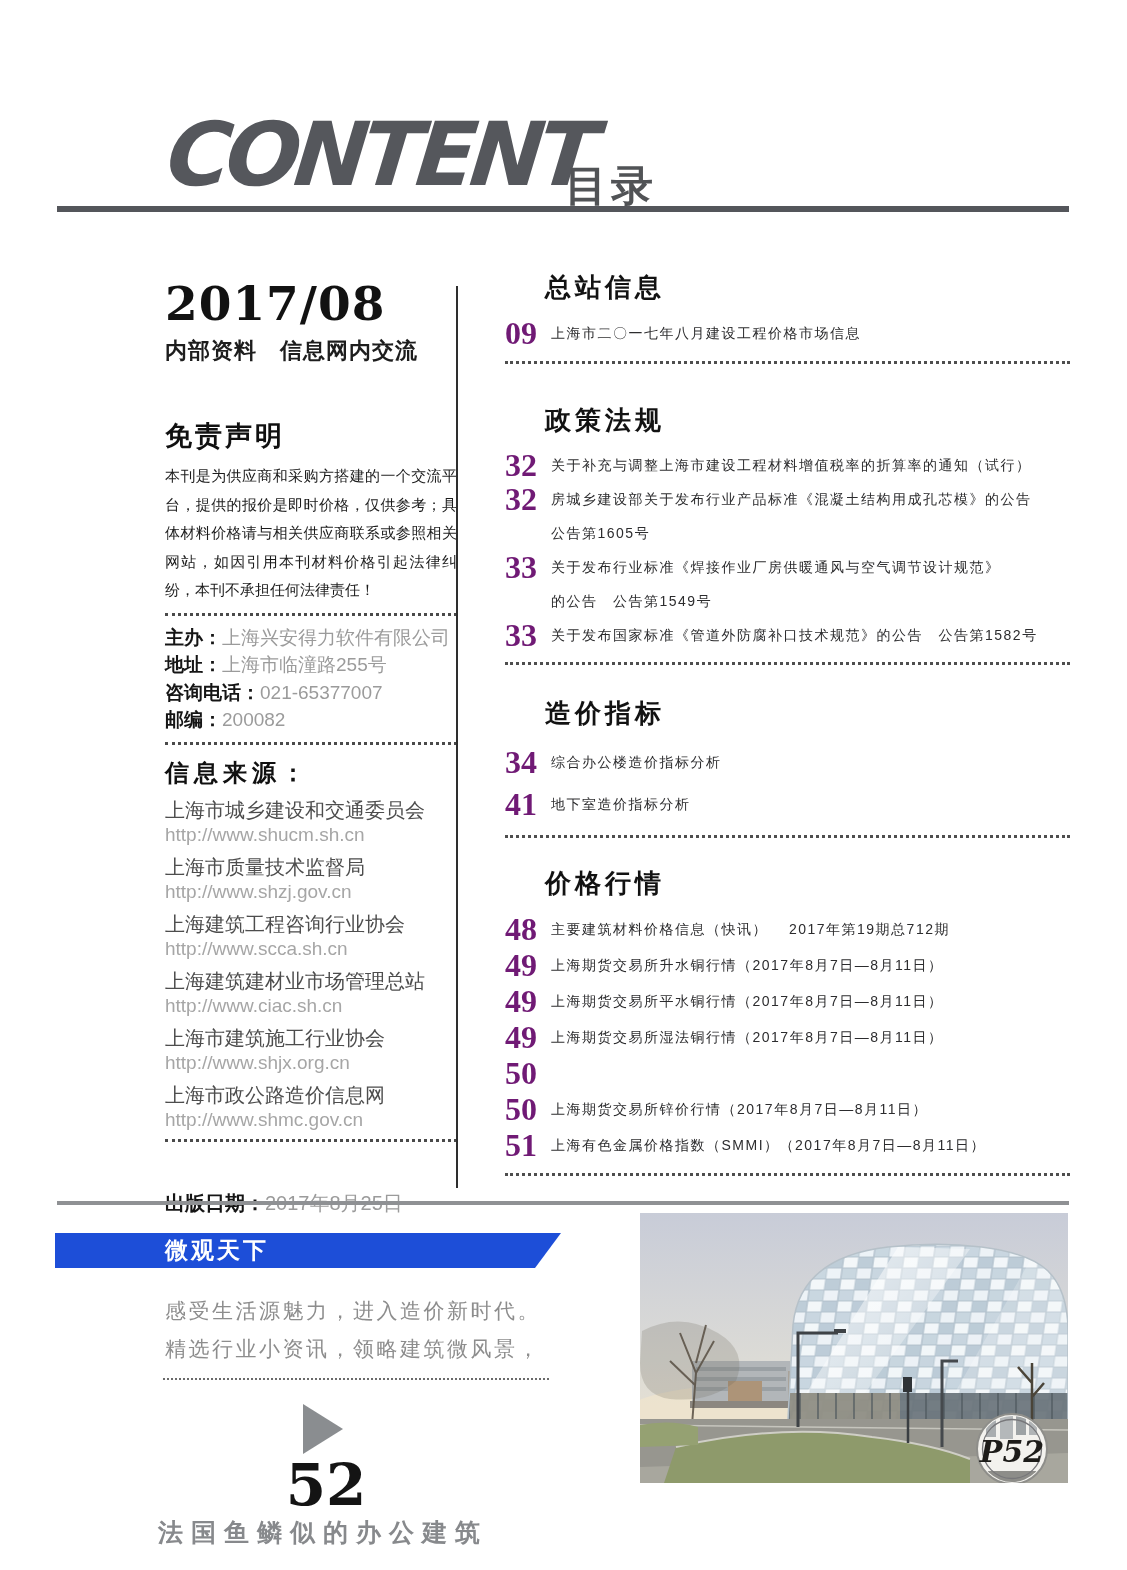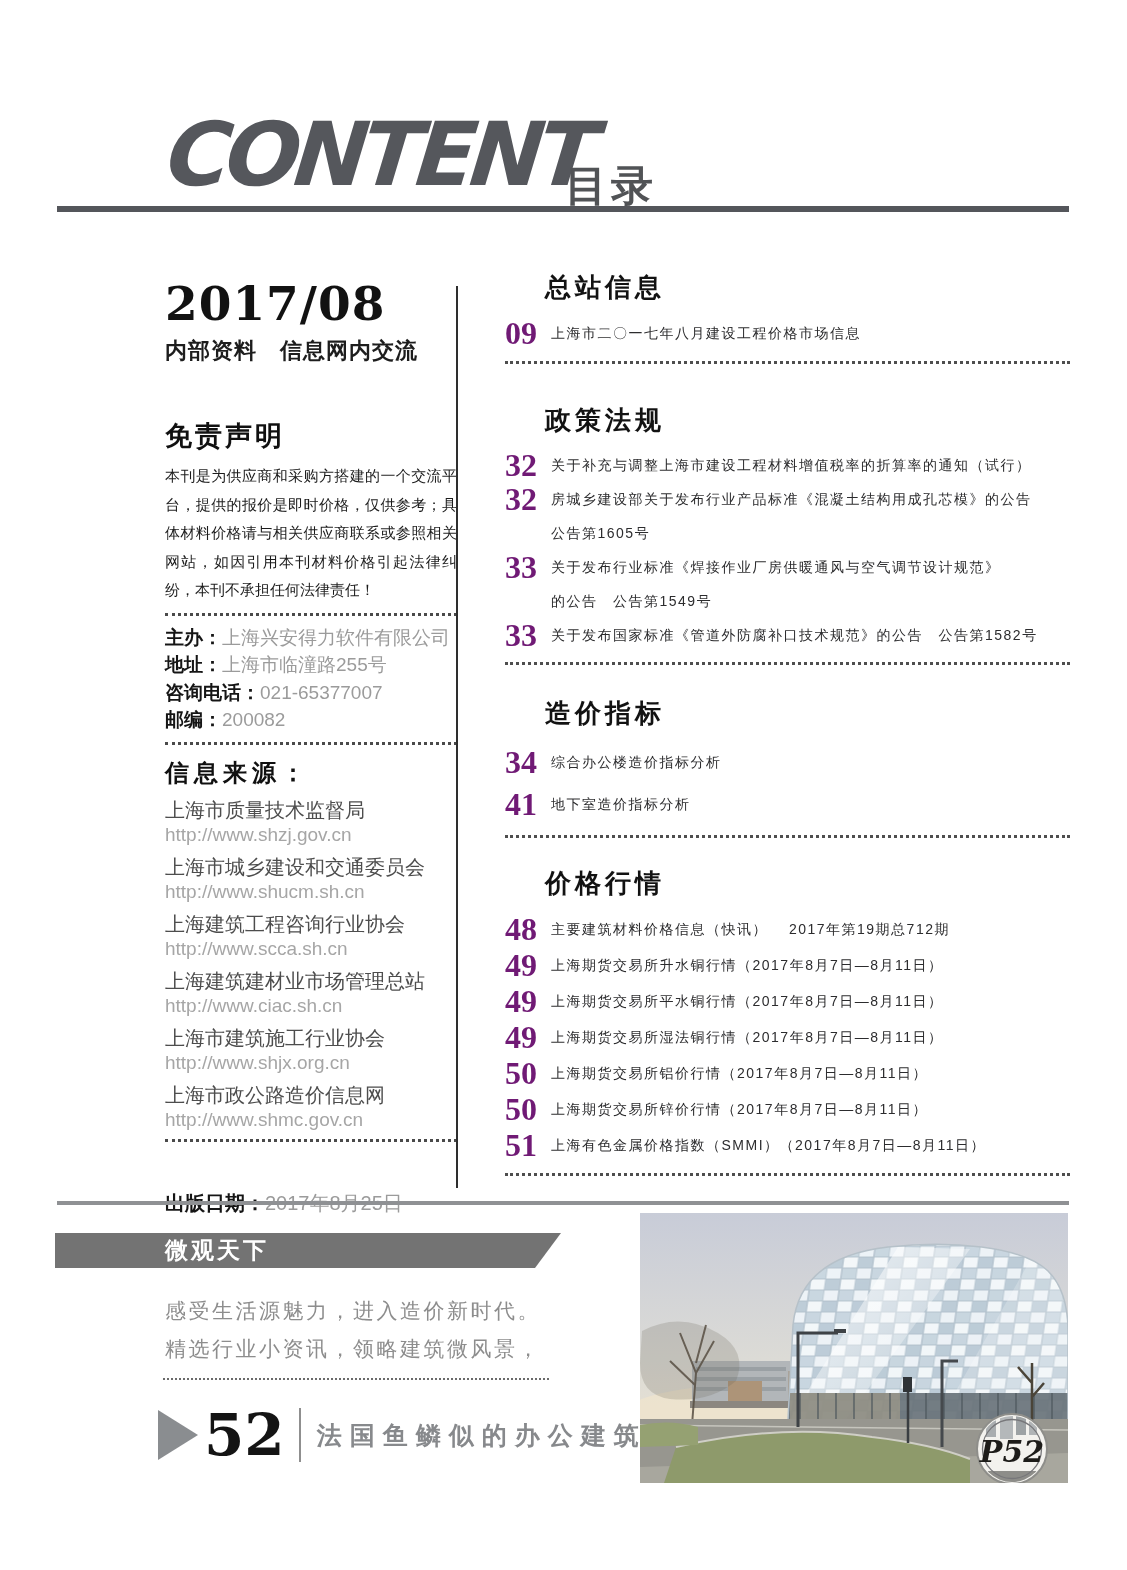--- a/index.html
+++ b/index.html
@@ -54,27 +54,27 @@
   .sec-1 .row{line-height:36px;}
   .sec-2 .row{line-height:34px;}
   .sec-3 .row{line-height:42px;}
   .sec-4 .row{line-height:36px;}
   .sec .dotted{border-bottom:3px dotted #4e4e4e;margin-top:10px;}
   .sec-1{top:270px;} .sec-2{top:403px;} .sec-3{top:696px;} .sec-4{top:866px;}
 
   
   .mid-rule{position:absolute;left:57px;top:1201px;width:1012px;height:4px;background:#8F9194;}
   .micro-banner{
-    position:absolute;left:55px;top:1233px;width:506px;height:35px;background:#737373;
+    position:absolute;left:55px;top:1233px;width:506px;height:35px;background:#1d4ed8;
     clip-path:polygon(0 0,100% 0,calc(100% - 26px) 100%,0 100%);
   }
   .micro-banner span{display:block;padding-left:110px;line-height:35px;color:#ffffff;font-weight:bold;font-size:23px;letter-spacing:3px;}
   .micro-tagline{position:absolute;left:165px;top:1292px;font-size:21px;color:#8d8d8d;letter-spacing:2.5px;line-height:38px;}
   .micro-dotted{position:absolute;left:163px;top:1378px;width:386px;border-bottom:2px dotted #6a6a6a;height:0;}
-  .feature{position:absolute;left:158px;top:1404px;display:flex;align-items:center;height:62px;}
+  .feature{position:absolute;left:158px;top:1404px;display:flex;align-items:center;height:62px;flex-direction:column;}
   .feature-arrow{width:0;height:0;border-top:25px solid transparent;border-bottom:25px solid transparent;border-left:40px solid #8A8D90;}
   .feature-num{font-family:"DejaVu Serif","Liberation Serif",serif;font-weight:bold;font-size:58px;color:#141414;margin-left:6px;line-height:62px;}
   .feature-div{width:2px;height:54px;background:#8f8f8f;margin:0 16px 0 14px;}
   .feature-title{font-size:25px;font-weight:bold;color:#87898C;letter-spacing:8px;white-space:nowrap;}
   .photo{position:absolute;left:640px;top:1213px;width:428px;height:270px;overflow:hidden;}
 </style>
 </head>
 <body>
 
 <div class="page">
@@ -104,28 +104,28 @@
         <span class="field-label">咨询电话：</span><span class="field-value">021-65377007</span>
       </div>
       <div class="field-row">
         <span class="field-label">邮编：</span><span class="field-value">200082</span>
       </div>
     </div>
     <div class="dotted"></div>
 
     <div class="src-head">信息来源：</div>
     <div class="src-item">
+      <div class="src-name">上海市城乡建设和交通委员会</div>
+      <div class="src-url">http://www.shucm.sh.cn</div>
+    </div>
+    <div class="src-item">
       <div class="src-name">上海市质量技术监督局</div>
       <div class="src-url">http://www.shzj.gov.cn</div>
     </div>
     <div class="src-item">
-      <div class="src-name">上海市城乡建设和交通委员会</div>
-      <div class="src-url">http://www.shucm.sh.cn</div>
-    </div>
-    <div class="src-item">
       <div class="src-name">上海建筑工程咨询行业协会</div>
       <div class="src-url">http://www.scca.sh.cn</div>
     </div>
     <div class="src-item">
       <div class="src-name">上海建筑建材业市场管理总站</div>
       <div class="src-url">http://www.ciac.sh.cn</div>
     </div>
     <div class="src-item">
       <div class="src-name">上海市建筑施工行业协会</div>
       <div class="src-url">http://www.shjx.org.cn</div>
@@ -223,23 +223,20 @@
         </span>
     </div>
     <div class="row">
       <span class="pg">49</span>
       <span class="tx">
           <div>上海期货交易所湿法铜行情（2017年8月7日—8月11日）</div>
         </span>
     </div>
     <div class="row">
       <span class="pg">50</span>
-      <span class="tx">
-          <div>上海期货交易所铝价行情（2017年8月7日—8月11日）</div>
-        </span>
     </div>
     <div class="row">
       <span class="pg">50</span>
       <span class="tx">
           <div>上海期货交易所锌价行情（2017年8月7日—8月11日）</div>
         </span>
     </div>
     <div class="row">
       <span class="pg">51</span>
       <span class="tx">

